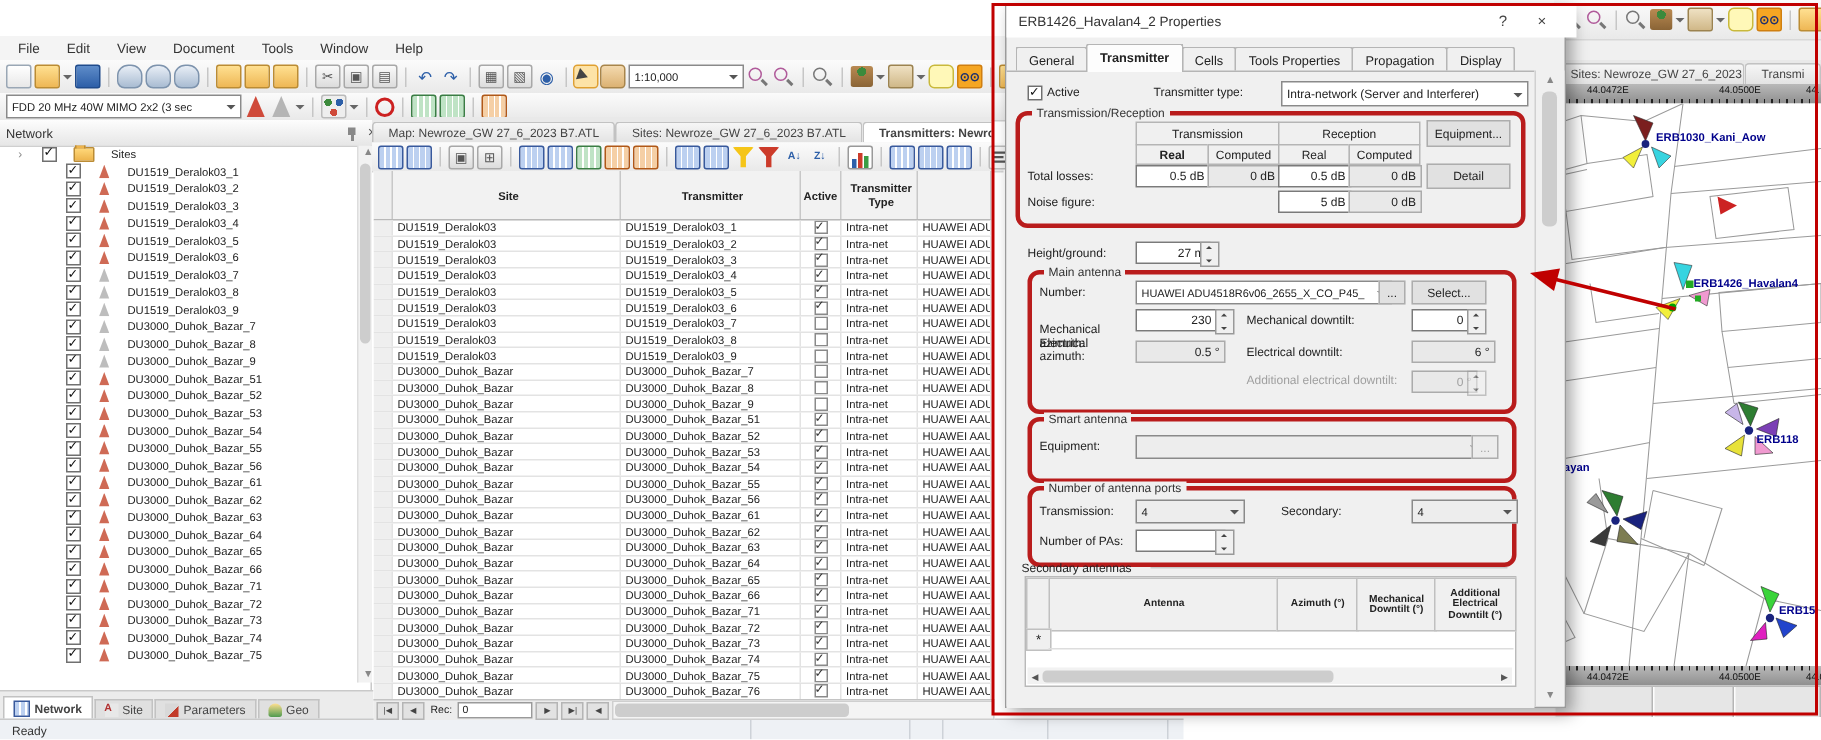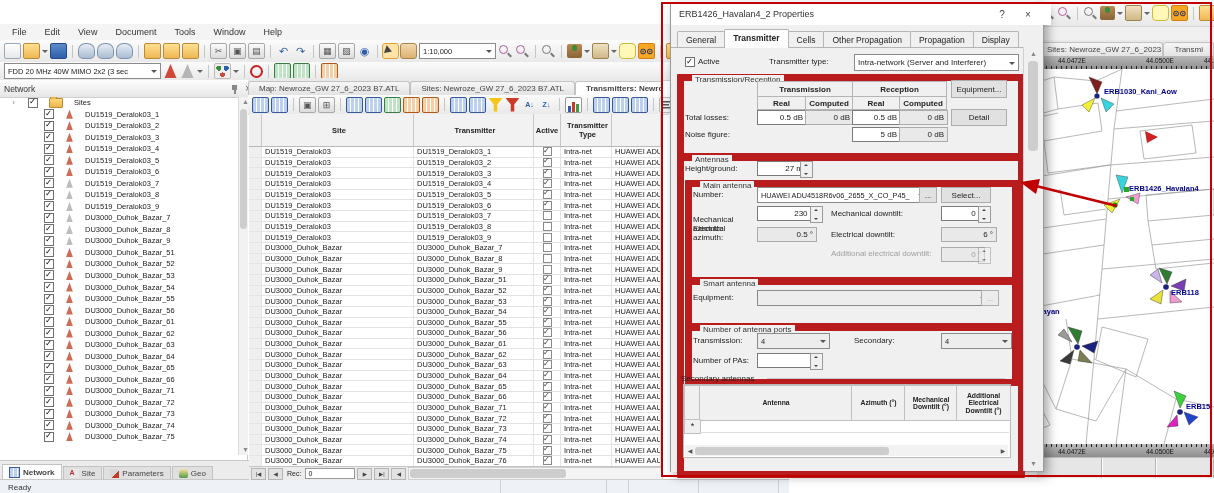--- a/index.html
+++ b/index.html
@@ -113,33 +113,33 @@
   .rec-in{width:46px;height:9px;background:#fff;border:1px solid #9a9a9a;font-size:7px;padding-left:2px;display:flex;align-items:center}
   .hthumb{height:9px;background:#cdcdcd;border-radius:3px}
   
   .dialog{left:670px;top:2px;width:372px;height:468px;background:#f0f0f0;border:1px solid #9b9b9b;box-shadow:4px 4px 10px rgba(0,0,0,.35);z-index:5}
   .dlg-title{left:0;top:0;width:100%;height:22px;background:#fff;display:flex;align-items:center;padding-left:8px;font-size:9px;color:#333}
   .dlg-ctl{position:absolute;top:0;width:26px;height:22px;display:flex;align-items:center;justify-content:center;color:#444;font-size:10px}
   .dtabs{position:absolute;left:6px;top:26px;display:flex;align-items:flex-end}
   .dtb{font-size:8.5px;padding:3px 8px;border:1px solid #b5b5b5;border-bottom:none;background:#f0f0f0;color:#222;margin-right:-1px;border-radius:2px 2px 0 0}
   .dtb.active{background:#fdfdfd;font-weight:bold;padding-bottom:5px;position:relative;z-index:2}
   .dlg-body{position:absolute;left:0;top:44px;width:352px;height:424px;border-top:1px solid #b5b5b5;background:#f0f0f0}
-  .grp{position:absolute;border:7px solid #b91c1c;border-radius:1px}
+  .grp{position:absolute;border:3px solid #b91c1c;border-radius:8px}
   .glabel{position:absolute;top:-6px;left:8px;background:#f0f0f0;padding:0 3px;font-size:8px;color:#333}
   .lbl{position:absolute;font-size:8px;color:#222;white-space:nowrap}
   .lbl.dis{color:#9f9f9f}
   .fld{position:absolute;background:#fff;border:1px solid #7a7a7a;font-size:8px;display:flex;align-items:center;justify-content:flex-end;padding:0 3px;white-space:nowrap}
   .fld.ro{background:#e9e9e9;border-color:#ababab}
   .btn{position:absolute;background:#e1e1e1;border:1px solid #adadad;font-size:8px;display:flex;align-items:center;justify-content:center;color:#222}
   .btn.dis{color:#a5a5a5;background:#ececec}
   .spin{position:absolute;width:11px;display:flex;flex-direction:column;border:1px solid #999;background:#f0f0f0}
   .spin i{flex:1;position:relative}
   .spin i.u::after{content:"";position:absolute;left:2.5px;top:2px;border:2.5px solid transparent;border-bottom-color:#444;border-top-width:0}
   .spin i.d::after{content:"";position:absolute;left:2.5px;top:3px;border:2.5px solid transparent;border-top-color:#444;border-bottom-width:0}
-  .hcell{position:absolute;border:1px solid #b5b5b5;background:#f0f0f0;display:flex;align-items:center;justify-content:center;font-size:8px;font-weight:bold}
+  .hcell{position:absolute;border:1px solid #b5b5b5;background:#f0f0f0;display:flex;align-items:center;justify-content:center;font-size:8px;font-weight:normal}
   .sec-h{position:absolute;background:#f0f0f0;border:1px solid #c0c0c0;display:flex;align-items:center;justify-content:center;text-align:center;font-size:6.8px;font-weight:bold;line-height:1.1}
   .dsb{position:absolute;left:352px;top:44px;width:19px;height:424px;background:#f0f0f0;border-left:1px solid #d0d0d0}
   
   .mapwin{left:1036px;top:0;width:178px;height:477px;background:#f0f0f0;z-index:2}
   .mtbar{position:absolute;left:0;top:0;width:178px;height:26px;display:flex;align-items:center;gap:2px;background:linear-gradient(#fbfbfb,#e9e9e9);border-bottom:1px solid #d8d8d8;padding-left:4px}
   .mtabs{position:absolute;left:0;top:40px;width:178px;height:16px;display:flex;align-items:flex-end;background:#e9e9e9;overflow:hidden}
   .ruler{position:absolute;left:0;width:178px;height:13px;background:linear-gradient(#b9b9b9,#8f8f8f);color:#111;font-size:6.5px}
   .ruler .ticks{position:absolute;left:0;width:100%;height:3px;background:repeating-linear-gradient(90deg,#222 0 1px,transparent 1px 5px)}
   .rlab{position:absolute;top:1px;font-size:6.5px;color:#101010}
   .mapcv{position:absolute;left:0;top:69px;width:178px;height:375px;background:#fff;overflow:hidden}
@@ -1009,21 +1009,21 @@
     <div class="abs dlg-title">
       <span>ERB1426_Havalan4_2 Properties</span>
     </div>
     <span class="dlg-ctl" style="right:28px">?</span>
     <span class="dlg-ctl" style="right:2px">×</span>
 
     <div class="dtabs">
       <span class="dtb">General</span>
       <span class="dtb active">Transmitter</span>
       <span class="dtb">Cells</span>
-      <span class="dtb">Other Propagation</span>
+      <span class="dtb">Tools Properties</span>
       <span class="dtb">Propagation</span>
       <span class="dtb">Display</span>
     </div>
 
     <div class="dlg-body">
 
       <span class="ckb" data-checked="true" style="position:absolute;left:14px;top:9px"></span>
       <span class="lbl" style="left:27px;top:9px">Active</span>
       <span class="lbl" style="left:98px;top:9px">Transmitter type:</span>
       <span class="combo" style="position:absolute;left:183px;top:6px;width:150px;height:15px;font-size:8px">
@@ -1043,23 +1043,20 @@
       <span class="lbl" style="left:14px;top:65px">Total losses:</span>
       <div class="fld" style="left:86px;top:62px;width:42px;height:13px">0.5 dB</div>
       <div class="fld ro" style="left:134px;top:62px;width:41px;height:13px">0 dB</div>
       <div class="fld" style="left:181px;top:62px;width:41px;height:13px">0.5 dB</div>
       <div class="fld ro" style="left:228px;top:62px;width:41px;height:13px">0 dB</div>
       <div class="btn" style="left:280px;top:61px;width:54px;height:15px">Detail</div>
       <span class="lbl" style="left:14px;top:82px">Noise figure:</span>
       <div class="fld" style="left:181px;top:79px;width:41px;height:13px">5 dB</div>
       <div class="fld ro" style="left:228px;top:79px;width:41px;height:13px">0 dB</div>
 
-      <div class="grp" style="left:6px;top:106px;width:334px;height:310px">
-        <span class="glabel">Antennas</span>
-      </div>
       <span class="lbl" style="left:14px;top:116px">Height/ground:</span>
       <div class="fld" style="left:86px;top:113px;width:42px;height:13px">27 m</div>
       <div class="spin" style="left:129px;top:113px;height:15px">
           <i class="u"></i>
           <i class="d"></i>
         </div>
 
       <div class="grp" style="left:14px;top:132px;width:320px;height:90px">
         <span class="glabel">Main antenna</span>
       </div>

